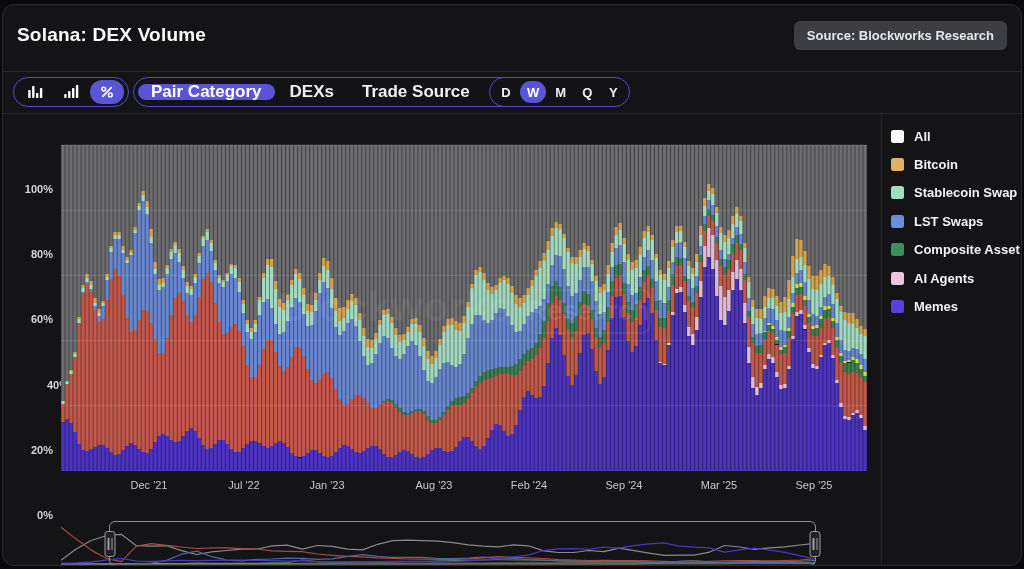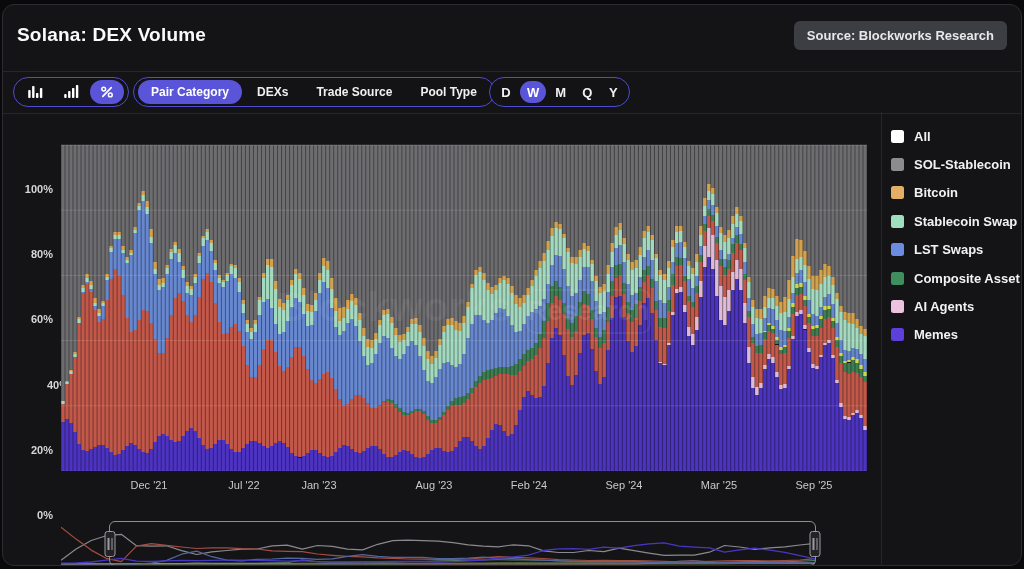--- a/index.html
+++ b/index.html
@@ -10,22 +10,22 @@
   .hdiv { position:absolute; left:0; width:100%; height:1px; background:#27272b; }
   .vdiv { position:absolute; top:107px; bottom:0; width:1px; background:#27272b; }
   #title { position:absolute; left:14px; top:19px; font-size:19px; font-weight:700; color:#fafafa; letter-spacing:.2px;text-align:center; }
   #source-btn { position:absolute; right:14px; top:16px; background:#3c3e44; color:#e8e8ea;
     font-size:13px; font-weight:700; padding:7px 13px; border-radius:6px; border:none; cursor:pointer; }
   
   .pill-group { position:absolute; top:72px; height:30px; display:flex; align-items:center;
     border:1.5px solid #4f4cd0; border-radius:16px; background:#131316; padding:0 4px; gap:2px; }
   .icon-btn { width:34px; height:24px; display:flex; align-items:center; justify-content:center;
     border-radius:12px; cursor:pointer; }
-  .tab-btn { height:24px; display:flex; align-items:center; padding:0 13px; border-radius:12px;
-    color:#f0f0f2; font-size:12px; font-weight:600; cursor:pointer; white-space:nowrap; }
+  .tab-btn { height:16px; display:flex; align-items:center; padding:0 13px; border-radius:12px;
+    color:#f0f0f2; font-size:17px; font-weight:600; cursor:pointer; white-space:nowrap; }
   .int-btn { height:22px; min-width:24px; display:flex; align-items:center; justify-content:center;
     padding:0 7px; border-radius:11px; color:#f0f0f2; font-size:13px; font-weight:600; cursor:pointer; }
   .selected { background:#5a55d8; color:#fff; }
   
   .ylab { position:absolute; width:46px; text-align:right; font-size:11px; font-weight:600; color:#d6d6d8;margin-top:45px; }
   .xlab { position:absolute; top:474px; transform:translateX(-50%); font-size:11px; color:#c9c9cc; }
   #plot { position:absolute; left:58px; top:138px; }
   
   #watermark { position:absolute; left:58px; top:138px; width:806px; height:328px;
     display:flex; align-items:center; justify-content:center; gap:14px; pointer-events:none; }
@@ -101,21 +101,21 @@
       <div class="ylab" style="left:4px;top:459px">0%</div>
       <div class="ylab" style="left:4px;top:393.8px">20%</div>
       <div class="ylab" style="left:20px;top:328.6px">40%</div>
       <div class="ylab" style="left:4px;top:263.4px">60%</div>
       <div class="ylab" style="left:4px;top:198.2px">80%</div>
       <div class="ylab" style="left:4px;top:133px">100%</div>
     </div>
   <div id="xaxis">
       <div class="xlab" style="left:146px">Dec '21</div>
       <div class="xlab" style="left:241px">Jul '22</div>
-      <div class="xlab" style="left:316px">Jan '23</div>
+      <div class="xlab" style="left:324px">Jan '23</div>
       <div class="xlab" style="left:431px">Aug '23</div>
       <div class="xlab" style="left:526px">Feb '24</div>
       <div class="xlab" style="left:621px">Sep '24</div>
       <div class="xlab" style="left:716px">Mar '25</div>
       <div class="xlab" style="left:811px">Sep '25</div>
     </div>
   <svg id="plot" width="806" height="328">
       <rect x="0" y="2" width="806" height="326" fill="#1a1a1d"></rect>
       <rect x="0.00" y="279.10" width="4.16" height="48.90" fill="#4c33c0" shape-rendering="crispEdges"></rect>
       <rect x="0.00" y="261.25" width="4.16" height="17.85" fill="#c2584a" shape-rendering="crispEdges"></rect>
@@ -1732,24 +1732,20 @@
     <span id="wm-brand">Blockworks</span>
     <span id="wm-suffix">Research</span>
   </div>
 
   <div id="legend">
       <div class="leg-item">
         <span class="leg-swatch" style="background:#ffffff"></span>
         <span class="leg-label">All</span>
       </div>
       <div class="leg-item">
-        <span class="leg-swatch" style="background:#8c8c8c"></span>
-        <span class="leg-label">SOL-Stablecoin</span>
-      </div>
-      <div class="leg-item">
         <span class="leg-swatch" style="background:#e3af63"></span>
         <span class="leg-label">Bitcoin</span>
       </div>
       <div class="leg-item">
         <span class="leg-swatch" style="background:#9fdfc0"></span>
         <span class="leg-label">Stablecoin Swap</span>
       </div>
       <div class="leg-item">
         <span class="leg-swatch" style="background:#6b8ce0"></span>
         <span class="leg-label">LST Swaps</span>

